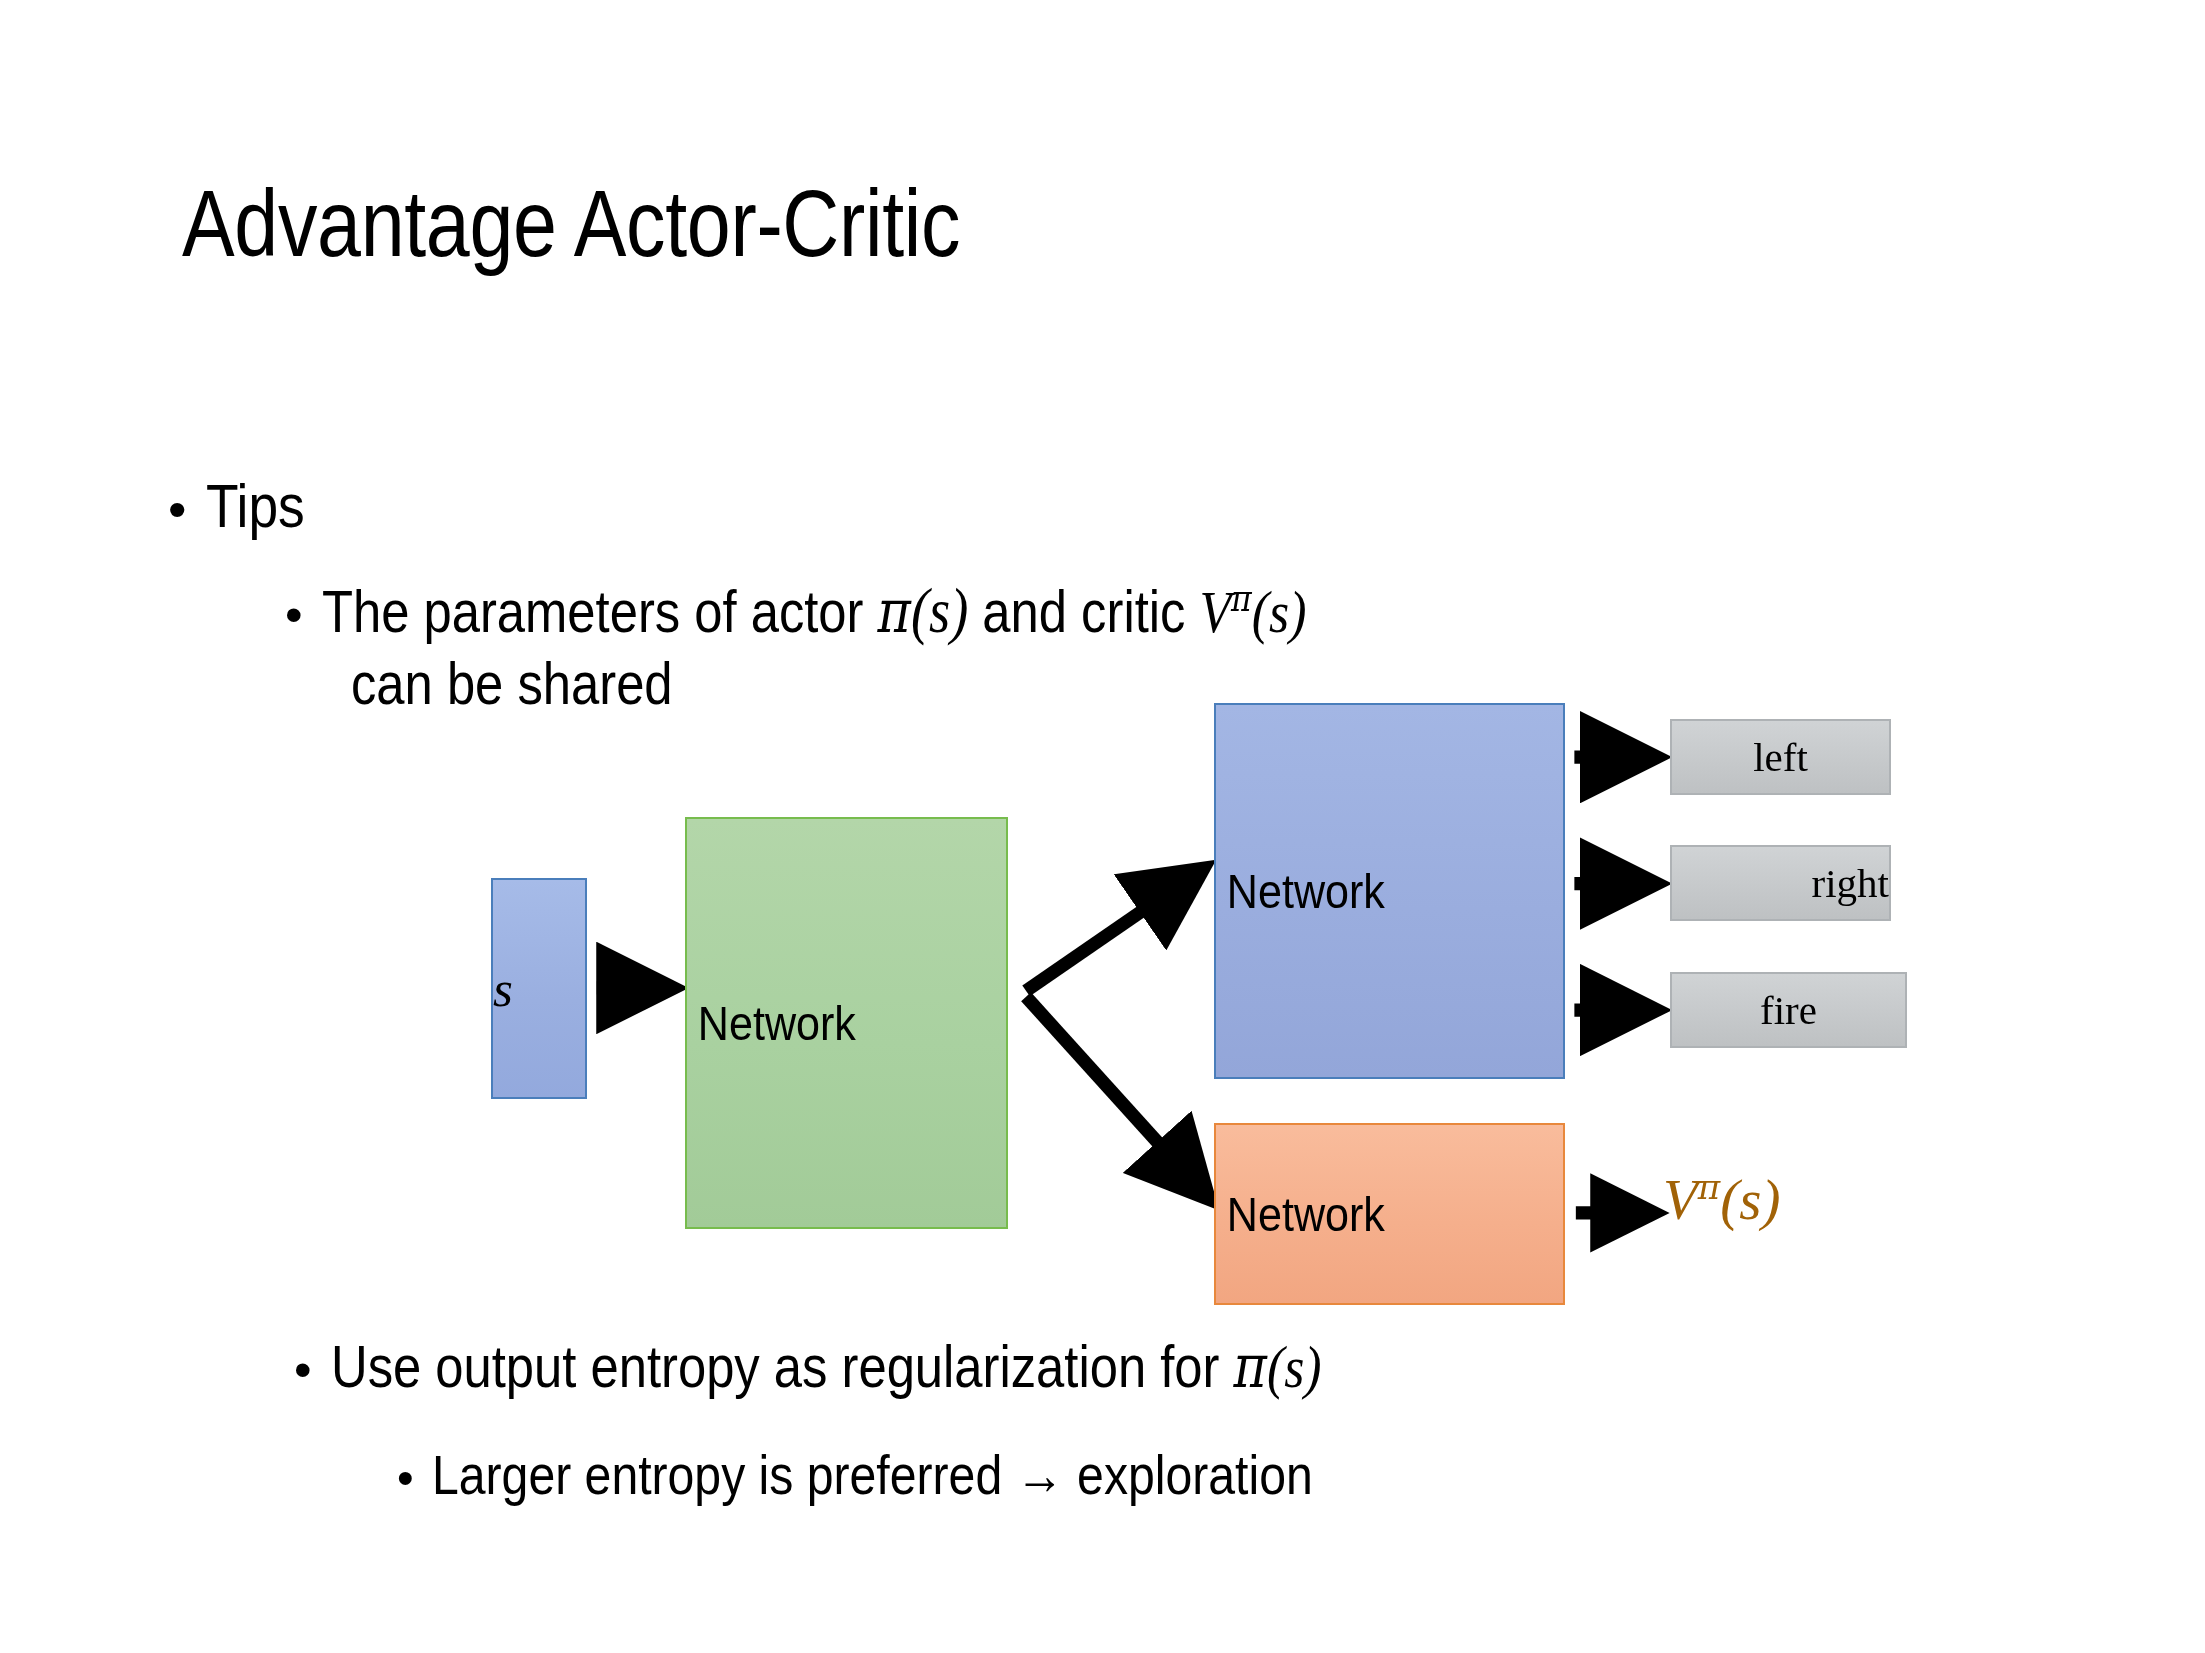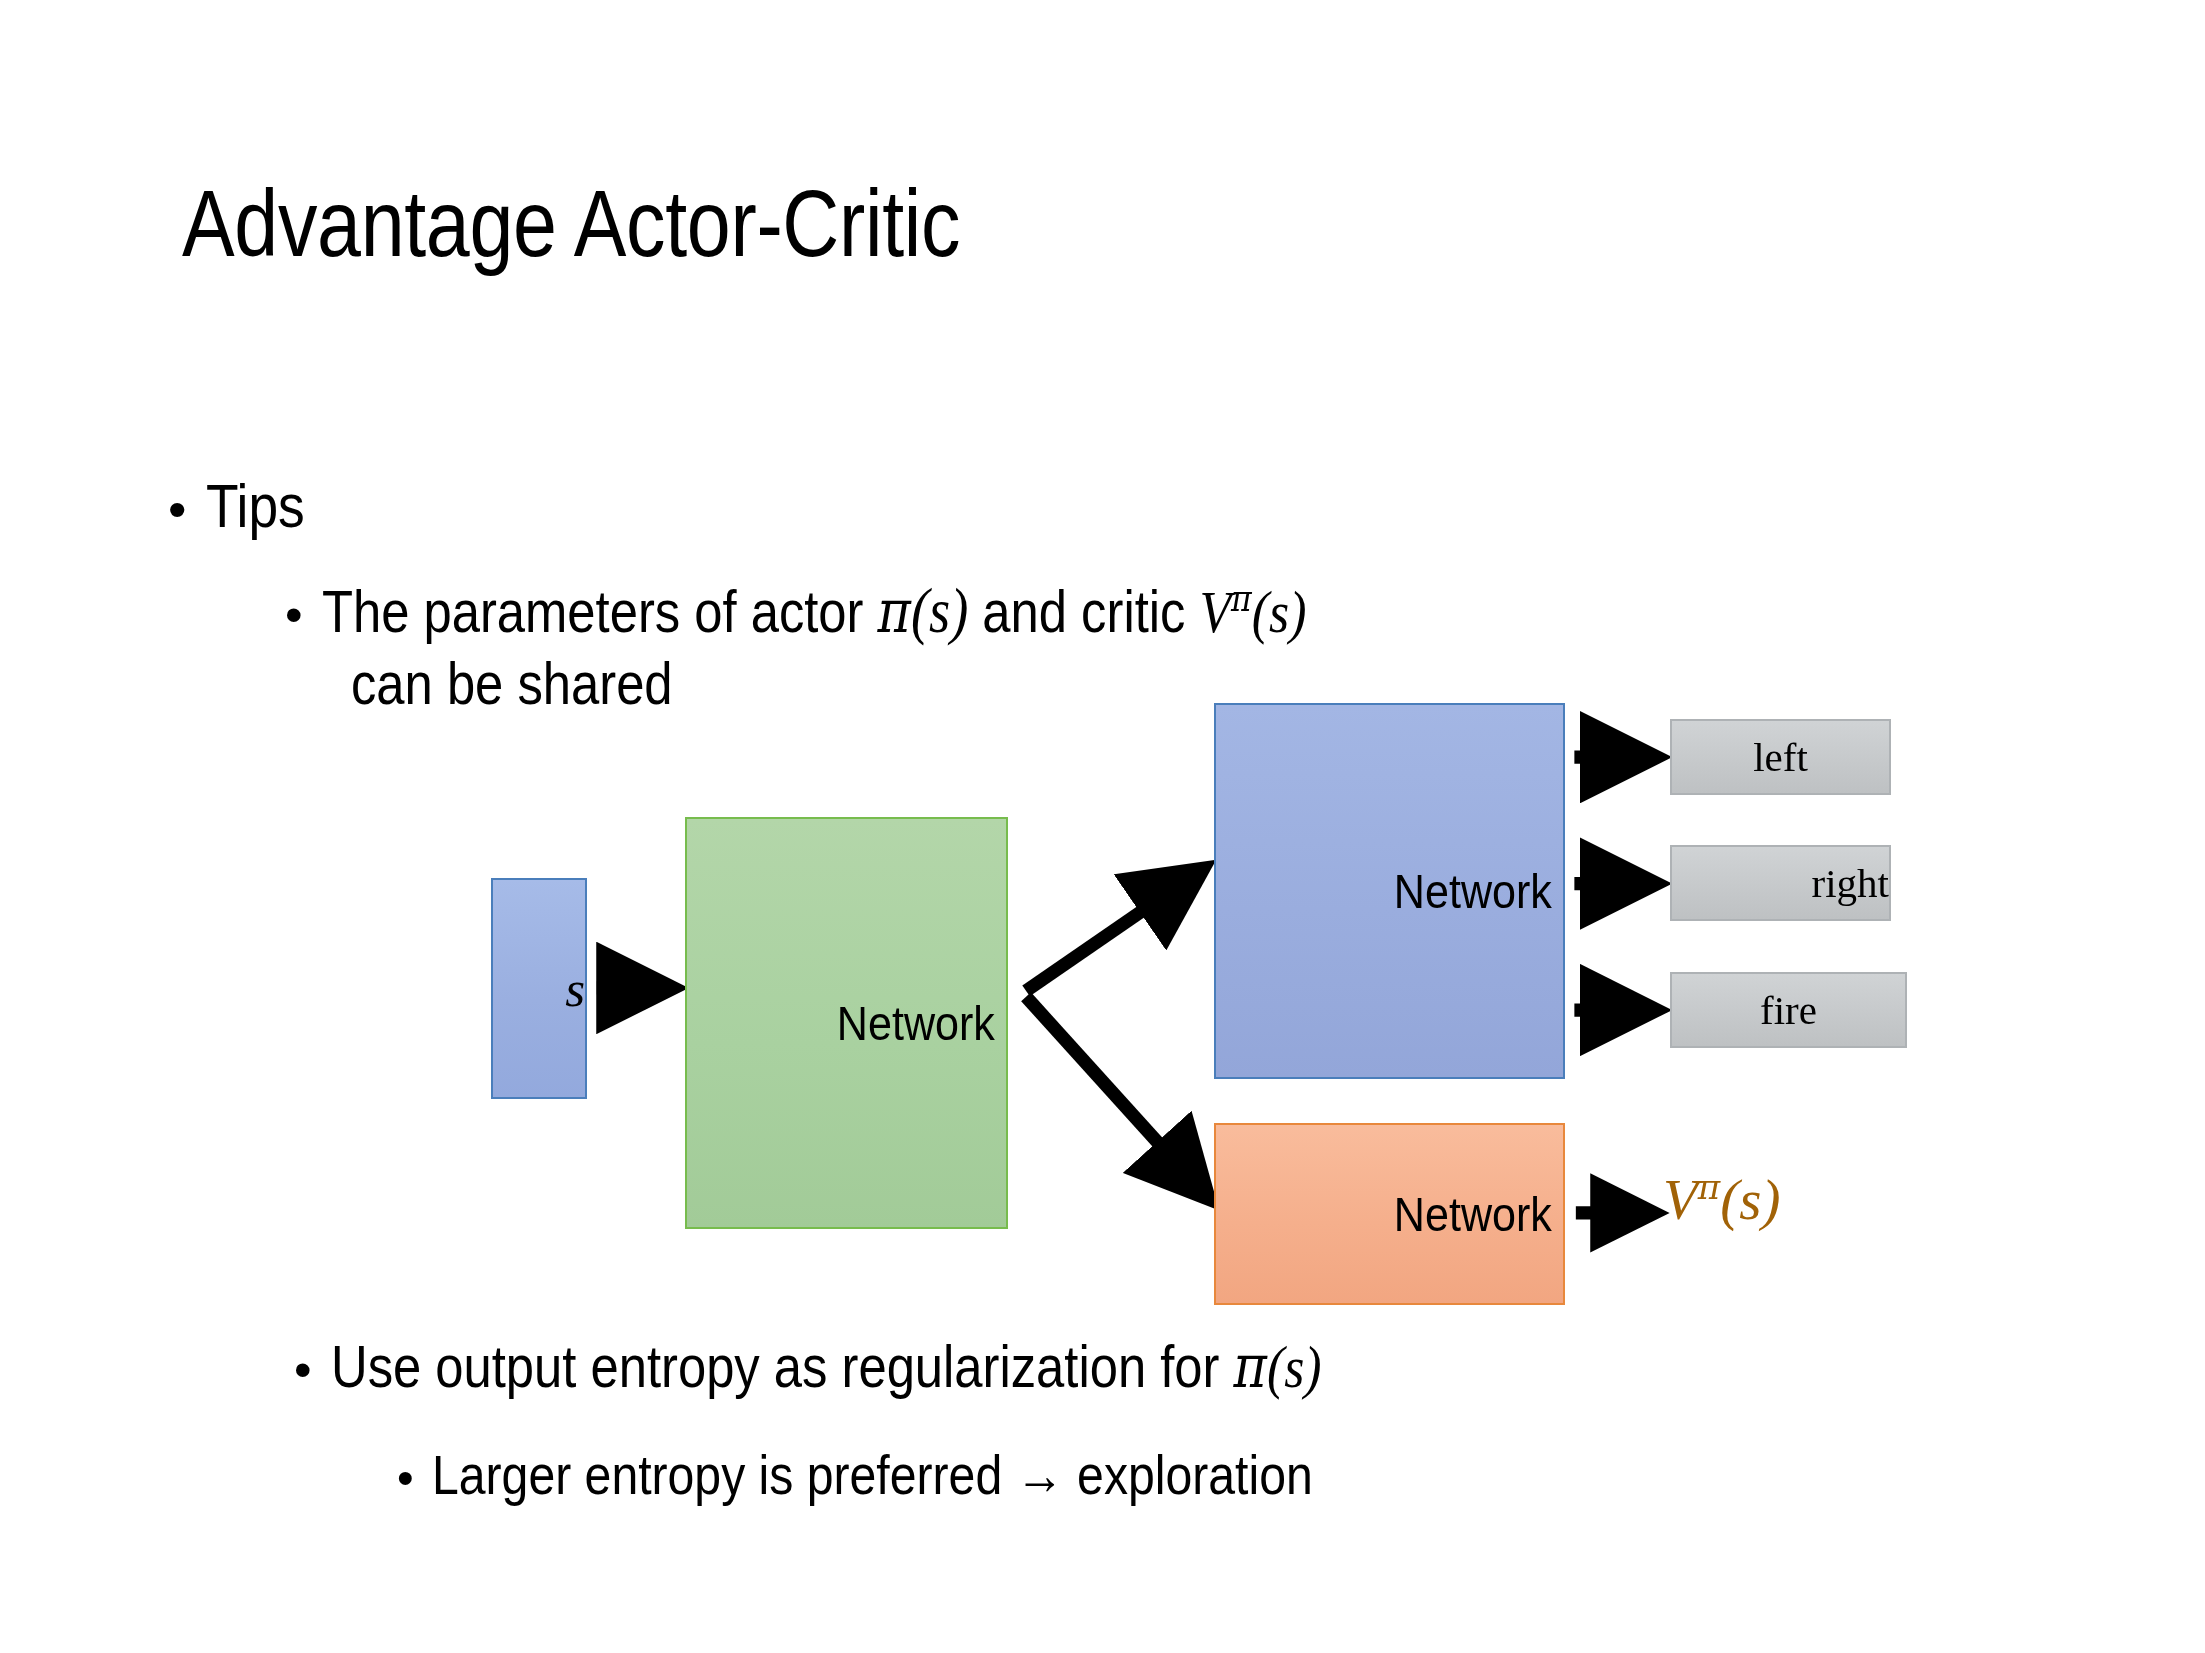--- a/index.html
+++ b/index.html
@@ -110,21 +110,21 @@
     height: 1654px;
     pointer-events: none;
   }
   #diagram > * { pointer-events: auto; }
 
   .box {
     position: absolute;
     box-sizing: border-box;
     display: flex;
     align-items: center;
-    justify-content: flex-end;
+    justify-content: flex-start;
   }
   .box .boxlabel {
     font-size: 49px;
     transform: scaleX(0.88);
     transform-origin: center center;
     white-space: nowrap;
     color: #000000;
   }
 
   #box-state {

